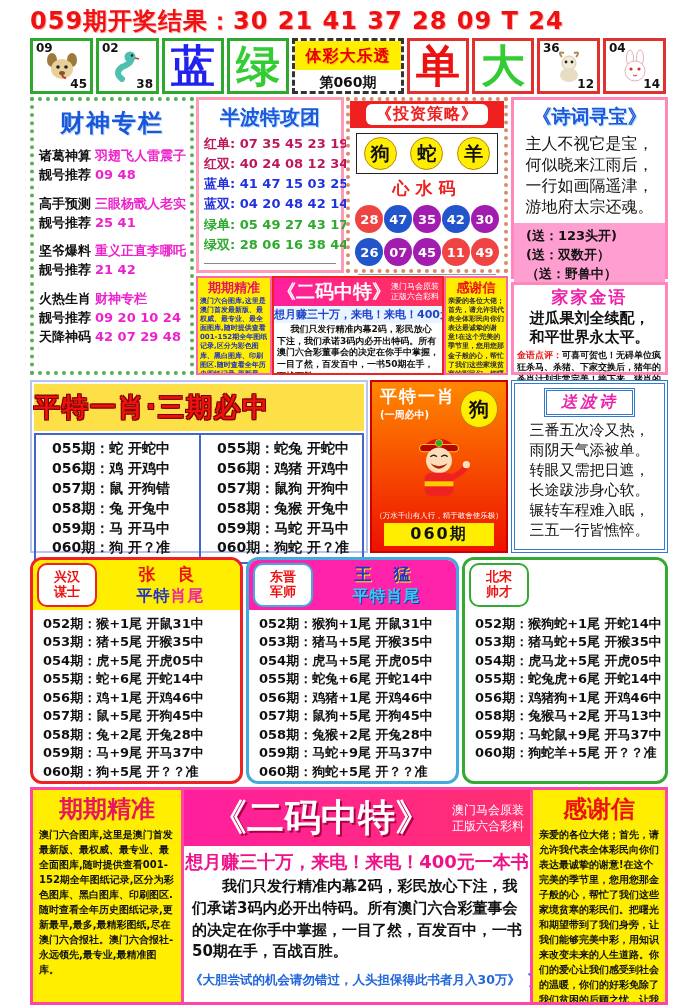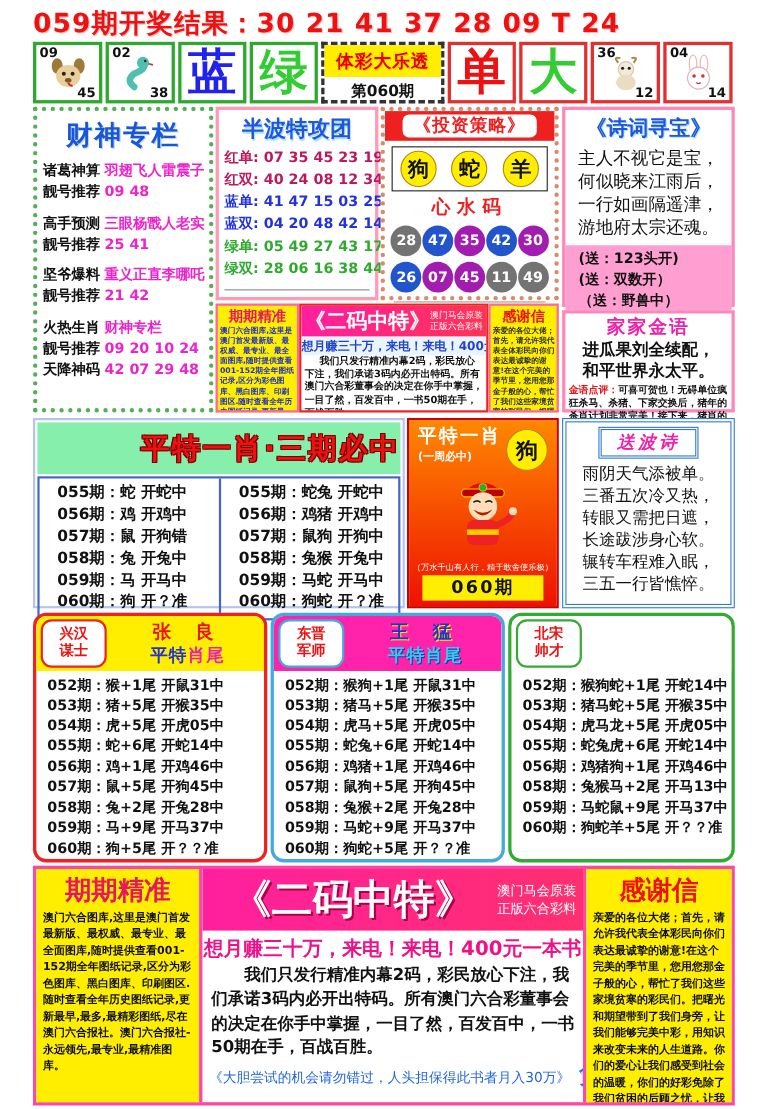--- a/index.html
+++ b/index.html
@@ -55,21 +55,21 @@
   .touzi-pill { background:#fff; border-radius:6px; text-align:center; color:#ee2020;
     font-weight:bold; font-size:16px; letter-spacing:1px; }
   .zrow { border:1px solid #222; margin:5px 6px 2px; display:flex; justify-content:space-around; padding:3px 0; }
   .zball { width:33px; height:33px; border-radius:50%; background:#ffee00; border:1px solid #b8860b;
     display:flex; align-items:center; justify-content:center; font-weight:bold; font-size:19px; color:#111; }
   .xsm { color:#ee2020; font-weight:bold; font-size:17px; text-align:center; letter-spacing:6px; margin:3px 0 1px; }
   .ballrow { display:flex; justify-content:space-around; margin:5px 5px 0; }
   .ball { width:28px; height:28px; border-radius:50%; color:#fff; font-weight:bold; font-size:13px;
     display:flex; align-items:center; justify-content:center; }
   .ball.c-red { background:#a21caf; color:#fff; } .ball.c-blue { background:#2255cc; color:#fff; }
-  .ball.c-green { background:#737373; color:#fff;text-align:center; }
+  .ball.c-green { background:#ef4444; color:#fff;text-align:center; }
   .touzi .divider { border-top:1px solid #999; margin:8px 8px 0; }
 
   
   .shici { position:absolute; left:511px; top:97px; width:157px; height:182px;
     border:3px solid #ff88bb; background:#fff; }
   .shici-title { color:#2255dd; font-weight:bold; font-size:19px; text-align:center;
     text-shadow:1px 1px 0 #a8e4ff; margin:4px 0 3px; }
   .poemline { font-size:16px; color:#111; text-align:center; line-height:1.32; white-space:nowrap; }
   .gifts { background:#ff9ed0; margin-top:6px; padding:4px 0 4px 12px; }
   .gift { font-size:13px; font-weight:bold; color:#111; line-height:1.45; }
@@ -90,21 +90,21 @@
   .mini-side.r .mini-side-text { color:#333; }
   .mini-ctr { flex:1; border:2px solid #ee2222; background:#fff; overflow:hidden; }
   .mini-banner { display:flex; align-items:center; background:linear-gradient(90deg,#ff1f9f,#ff3355); padding:1px 3px; }
   .mini-title { flex:1; color:#fff; font-weight:bold; font-size:19px; text-align:center; white-space:nowrap; }
   .mini-tags { color:#fff; font-size:8px; line-height:1.3; white-space:nowrap; }
   .mini-slogan { color:#2244cc; font-weight:bold; font-size:11px; text-align:center; background:#e8f4ff; padding:1px 0; white-space:nowrap; }
   .mini-body { font-size:9px; font-weight:bold; color:#111; line-height:1.3; padding:1px 3px; text-indent:1.5em; }
 
   
   .ptbox { position:absolute; left:30px; top:380px; width:338px; height:173px; border:2px solid #b8c4f0; background:#fff; }
-  .pt-banner { background:#86efac; margin:2px; padding:6px 0; text-align:right; }
+  .pt-banner { background:#fde047; margin:2px; padding:6px 0; text-align:left; }
   .pt-banner span { color:#ee1111; font-weight:bold; font-size:26px; letter-spacing:2px;
     text-shadow:1px 1px 0 #7a0000,-1px -1px 0 #7a0000,1px -1px 0 #7a0000,-1px 1px 0 #7a0000; white-space:nowrap; }
   .pt-table { display:flex; border:2px solid #4466cc; margin:0 2px 2px; }
   .pt-col { width:50%; padding:4px 0 4px 16px; }
   .pt-col + .pt-col { border-left:2px solid #4466cc; }
   .ptrow { font-size:14px; font-weight:bold; color:#111; line-height:1.42; white-space:nowrap; }
 
   
   .ptcard { position:absolute; left:370px; top:380px; width:138px; height:173px;
     background:linear-gradient(180deg,#ff8800,#ee1100); border:2px solid #cc0000; color:#fff; overflow:hidden; }
@@ -158,21 +158,21 @@
   .bot-side.r .bot-title { color:#ee1111; }
   .bot-text { font-size:10px; font-weight:bold; color:#111; line-height:1.5; }
   .bot-ctr { flex:1; border-left:3px solid #ff44aa; border-right:3px solid #ff44aa; overflow:hidden; }
   .bot-banner { display:flex; align-items:center; background:linear-gradient(90deg,#ff1f9f,#ff2f6f); padding:3px 6px; }
   .bot-banner-title { flex:1; color:#fff; font-weight:bold; font-size:37px; text-align:center;
     white-space:nowrap; text-shadow:2px 2px 0 #aa0044; }
   .bot-tags { color:#fff; font-size:12px; line-height:1.35; white-space:nowrap; }
   .bot-slogan { color:#ee1188; font-weight:bold; font-size:18px; text-align:center; margin:4px 0 2px; white-space:nowrap; }
   .bot-body { font-size:15px; font-weight:bold; color:#111; line-height:1.45; padding:0 8px; text-indent:2em; }
   .bot-note-line { padding:2px 6px; white-space:nowrap; }
-  .bot-note { font-size:12.5px; font-weight:normal; color:#2266dd; }
+  .bot-note { font-size:12.5px; font-weight:bold; color:#2266dd; }
   .bot-cod { font-size:19px; font-weight:bold; color:#2277ee; margin-left:8px;
     text-shadow:1px 1px 0 #bcd6ff; }
 </style>
 </head>
 <body>
 
 <div class="page">
 
   <div class="hdr">059期开奖结果：30 21 41 37 28 09 T 24</div>
 
@@ -363,22 +363,22 @@
       <rect x="25" y="74" width="40" height="7" fill="#ffcc00"></rect>
       <path d="M64 68 Q79 62 82 53" stroke="#ee2222" stroke-width="8" fill="none" stroke-linecap="round"></path>
       <circle cx="83" cy="51" r="5" fill="#ffddb8"></circle>
     </svg>
     <div class="ptc-caption">（万水千山有人行，精于敢舍使乐极）</div>
     <div class="ptc-issue">060期</div>
   </div>
 
   <div class="songbo">
     <div class="songbo-title">送波诗</div>
+    <div class="sline">三番五次冷又热，</div>
     <div class="sline">雨阴天气添被单。</div>
-    <div class="sline">三番五次冷又热，</div>
     <div class="sline">转眼又需把日遮，</div>
     <div class="sline">长途跋涉身心软。</div>
     <div class="sline">辗转车程难入眠，</div>
     <div class="sline">三五一行皆憔悴。</div>
   </div>
 
   <div class="expert e1">
     <div class="ex-head">
       <div class="ex-badge">
           <span>兴汉</span>

